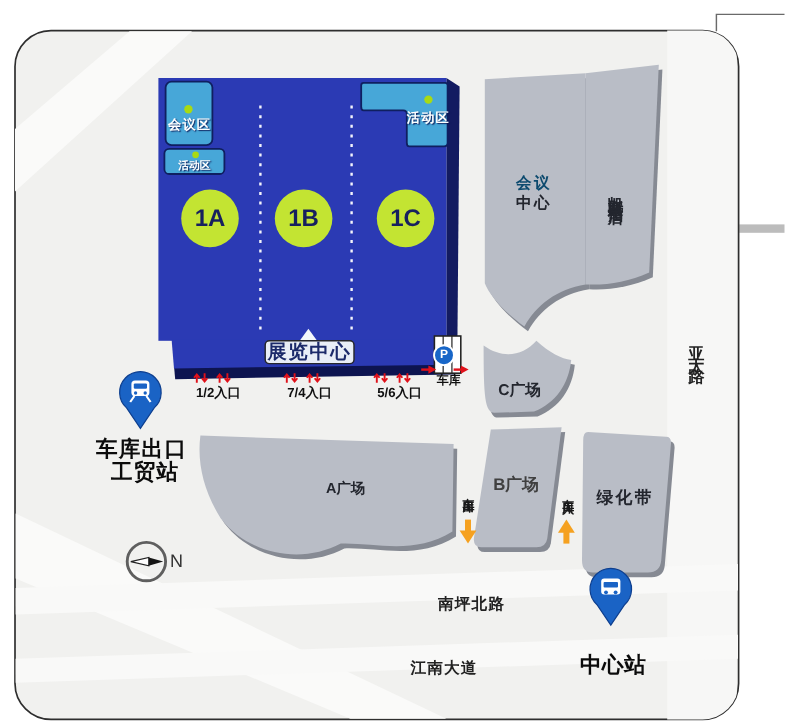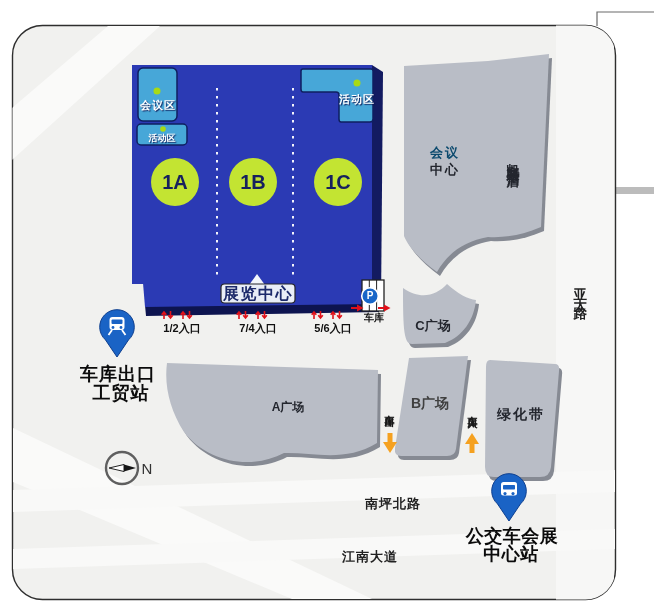--- a/index.html
+++ b/index.html
@@ -178,21 +178,20 @@
   <div class="t" style="left:433px;top:325px;font-size:13px;color:#23262e;">C广场</div>
   <div class="t" style="left:288px;top:407px;font-size:12px;color:#23262e;">A广场</div>
   <div class="t" style="left:430px;top:403px;font-size:14px;color:#404040;">B广场</div>
   <div class="t" style="left:521px;top:414px;font-size:14px;color:#23262e;letter-spacing:2px;">绿化带</div>
 
   <div class="t vt" style="left:389px;top:409px;font-size:10px;color:#1a1a1a;letter-spacing:1px;">车库出口</div>
   <div class="t vt" style="left:472px;top:410px;font-size:10px;color:#1a1a1a;letter-spacing:1px;">车库入口</div>
 
   <div class="t" style="left:118px;top:374px;font-size:18px;color:#0b0b0b;letter-spacing:1px;">车库出口</div>
   <div class="t" style="left:121px;top:393px;font-size:18px;color:#0b0b0b;letter-spacing:1px;">工贸站</div>
-  <div class="t" style="left:512px;top:536px;font-size:18px;color:#0b0b0b;letter-spacing:0.5px;">公交车会展</div>
   <div class="t" style="left:511px;top:554px;font-size:18px;color:#0b0b0b;letter-spacing:0.5px;">中心站</div>
 
   <div class="t vt" style="left:580px;top:291px;font-size:13.5px;color:#222222;letter-spacing:9px;">亚太路</div>
   <div class="t" style="left:371px;top:503px;font-size:13px;color:#222222;letter-spacing:1px;padding-left:44px;">南坪北路</div>
   <div class="t" style="left:370px;top:556px;font-size:13px;color:#222222;letter-spacing:1px;">江南大道</div>
 
   <div class="t" style="left:147px;top:468px;font-size:15px;color:#333333;font-weight:normal;">N</div>
 </div>
 
 </div>

